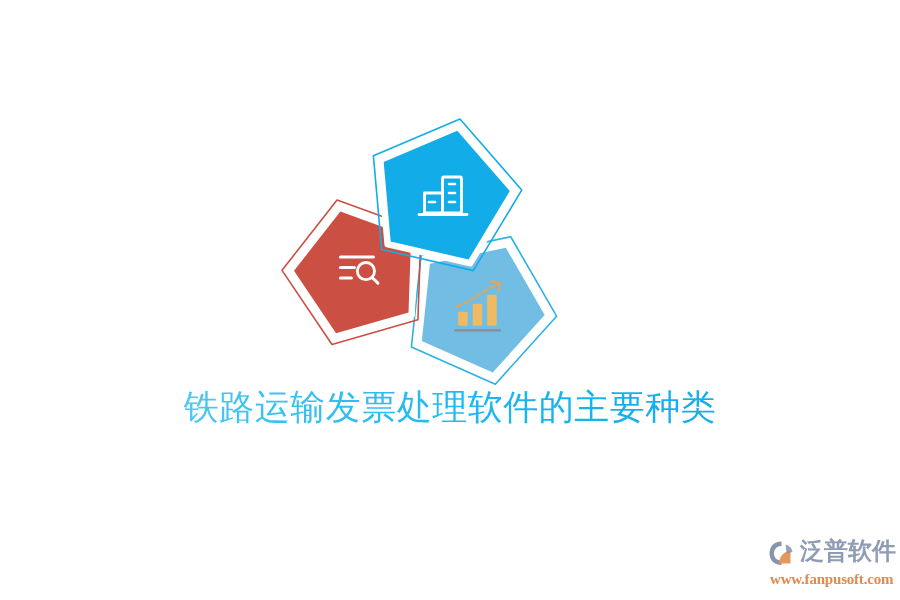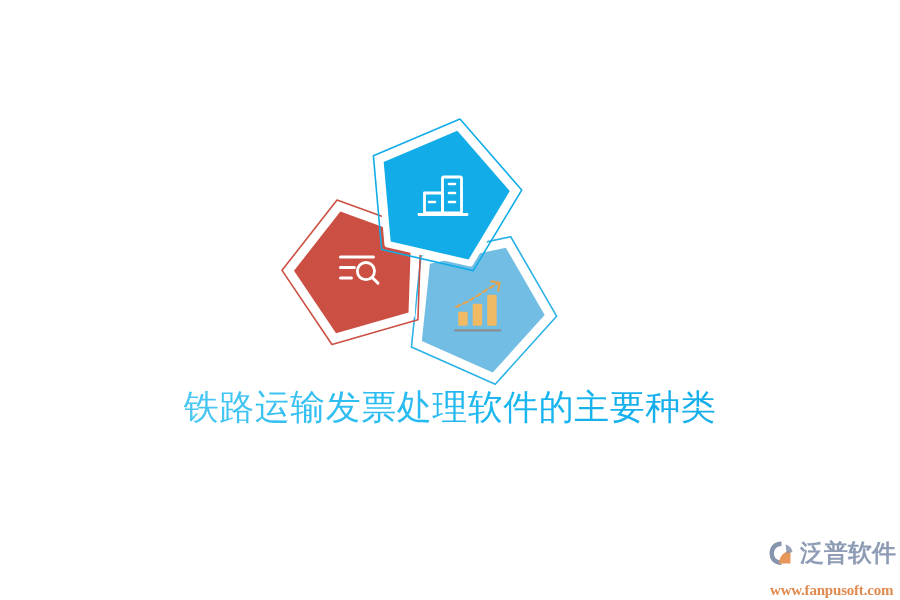--- a/index.html
+++ b/index.html
@@ -74,35 +74,35 @@
     align-items: center;
     height: 34px;
   }
   .brand-mark {
     width: 30px;
     height: 30px;
     flex: 0 0 30px;
     margin-right: 2px;
   }
   .brand-name {
-    font-family: Liberation Serif, serif;
+    font-family: Liberation Mono, monospace;
     font-size: 24px;
     line-height: 30px;
     font-weight: 700;
     color: #8f9cb5;
     letter-spacing: 0px;
   }
   .brand-url {
     font-family: "Liberation Serif", "DejaVu Serif", serif;
     font-size: 15px;
     line-height: 18px;
     font-weight: 700;
     color: #e08a4e;
     letter-spacing: -0.2px;
-    margin-top: 11px;
+    margin-top: 0px;
     padding-left: 2px;
   }
 </style>
 </head>
 <body>
 
 <div id="canvas">
 
   <div class="pentagon-cluster">
     <svg viewBox="0 0 285 270" xmlns="http://www.w3.org/2000/svg" aria-hidden="true">

